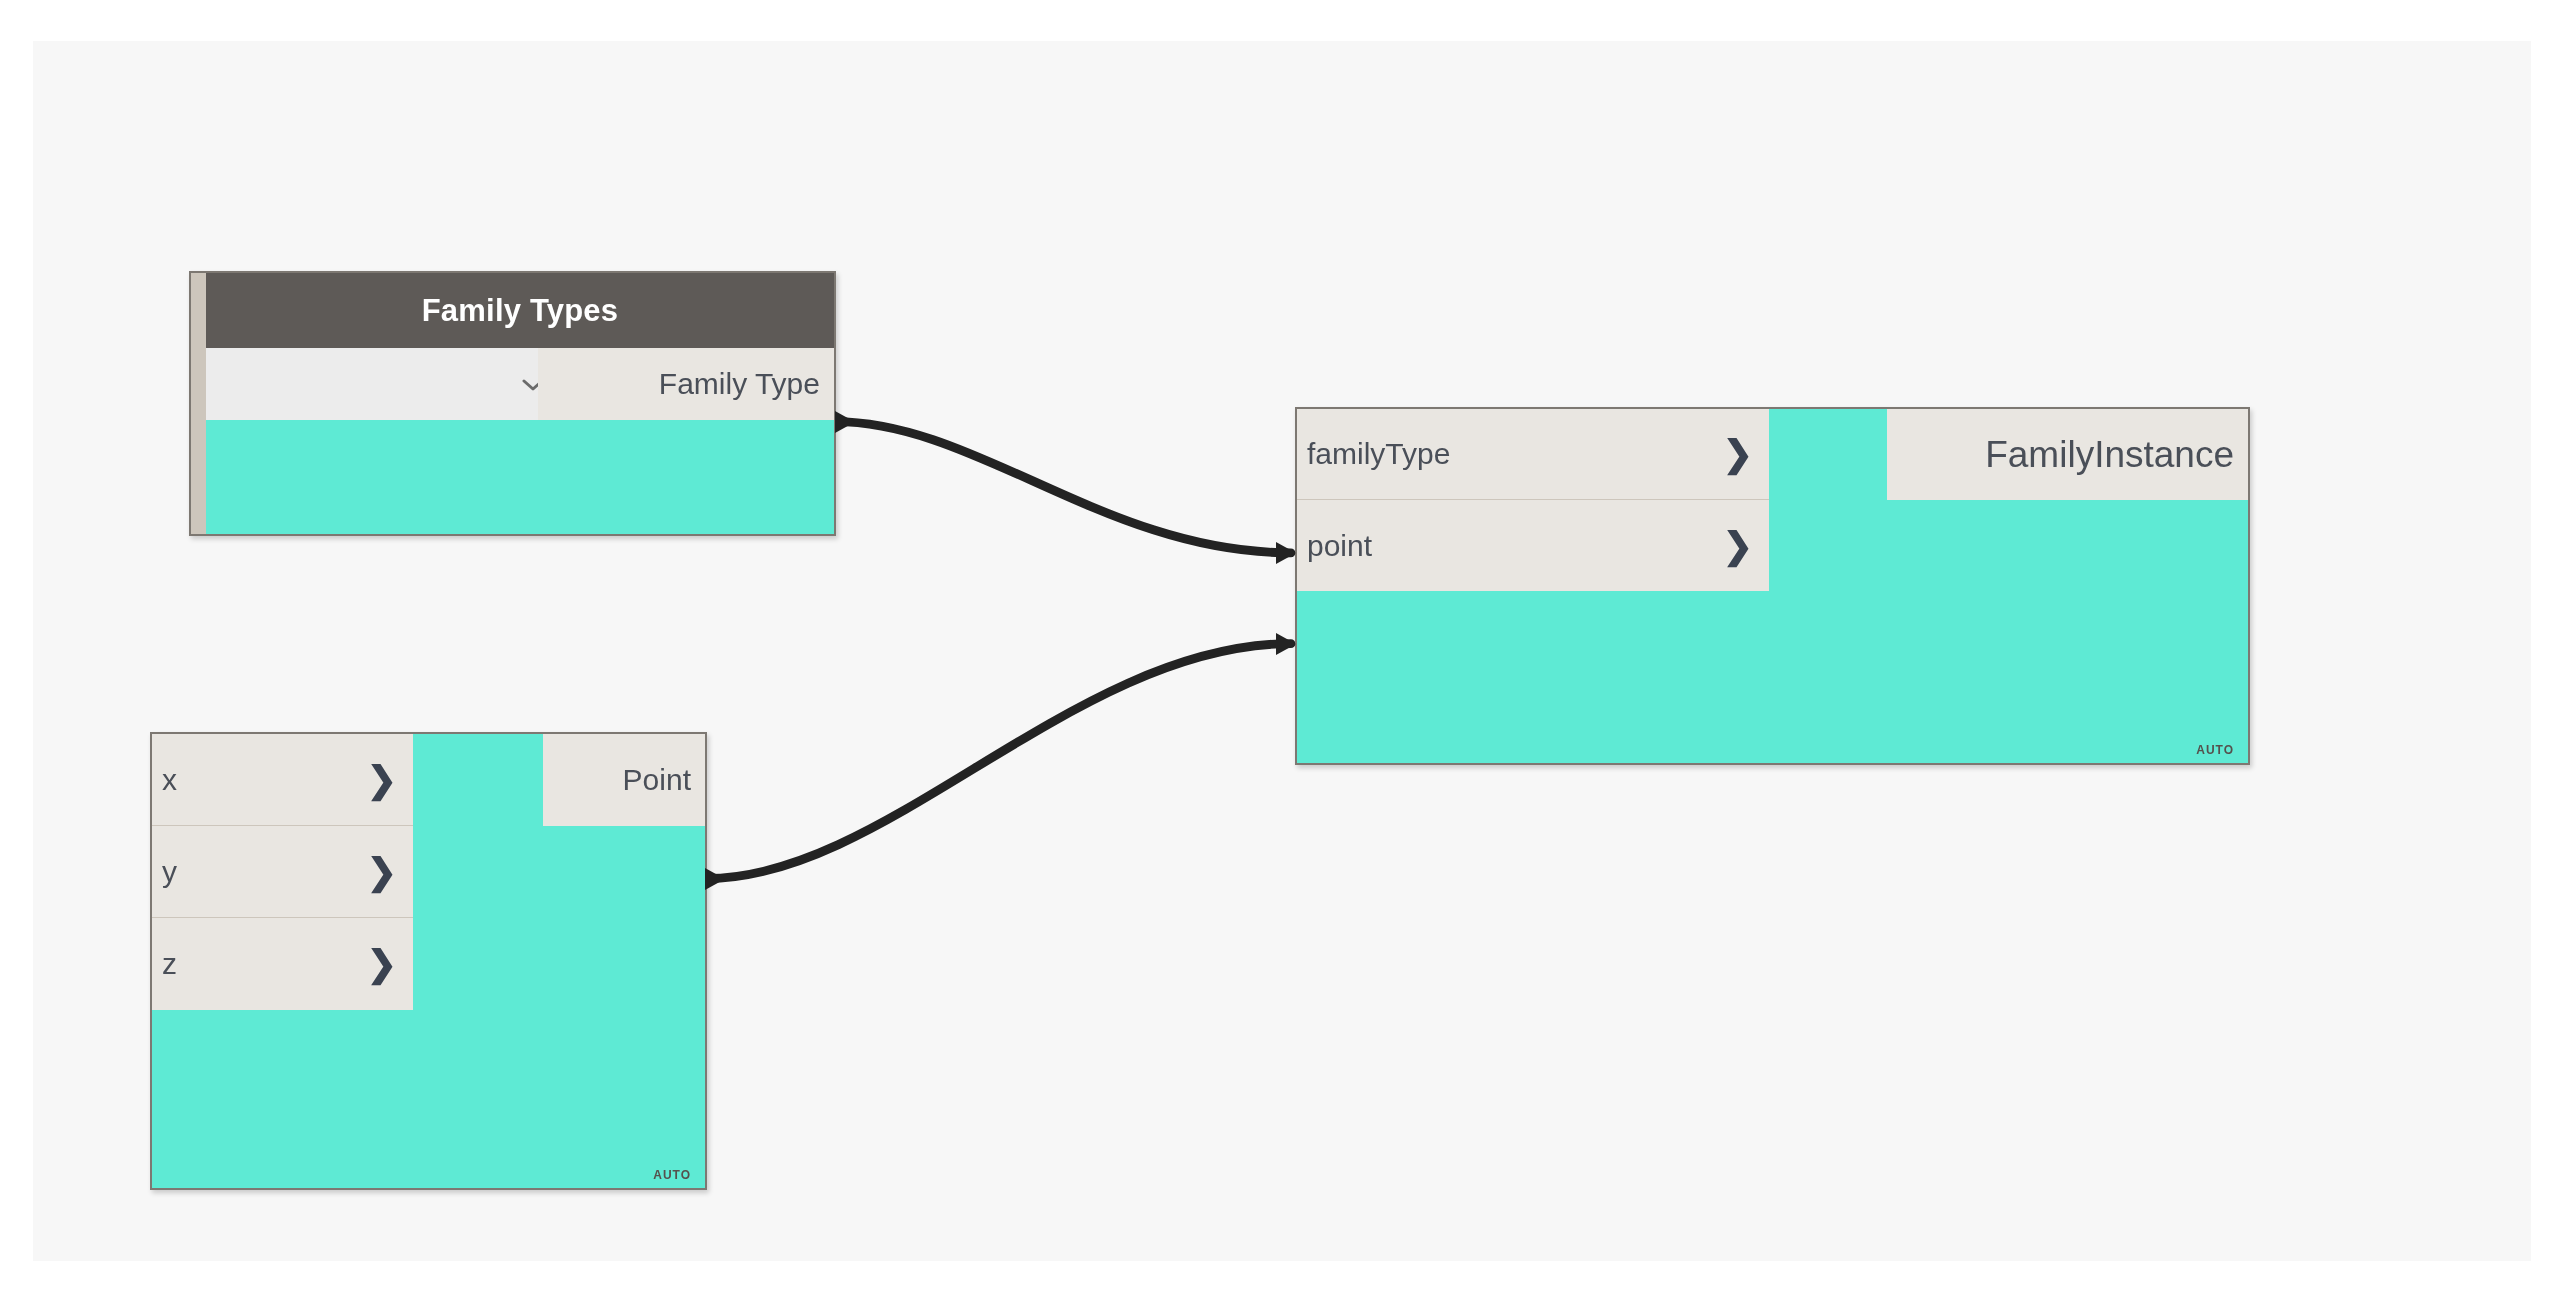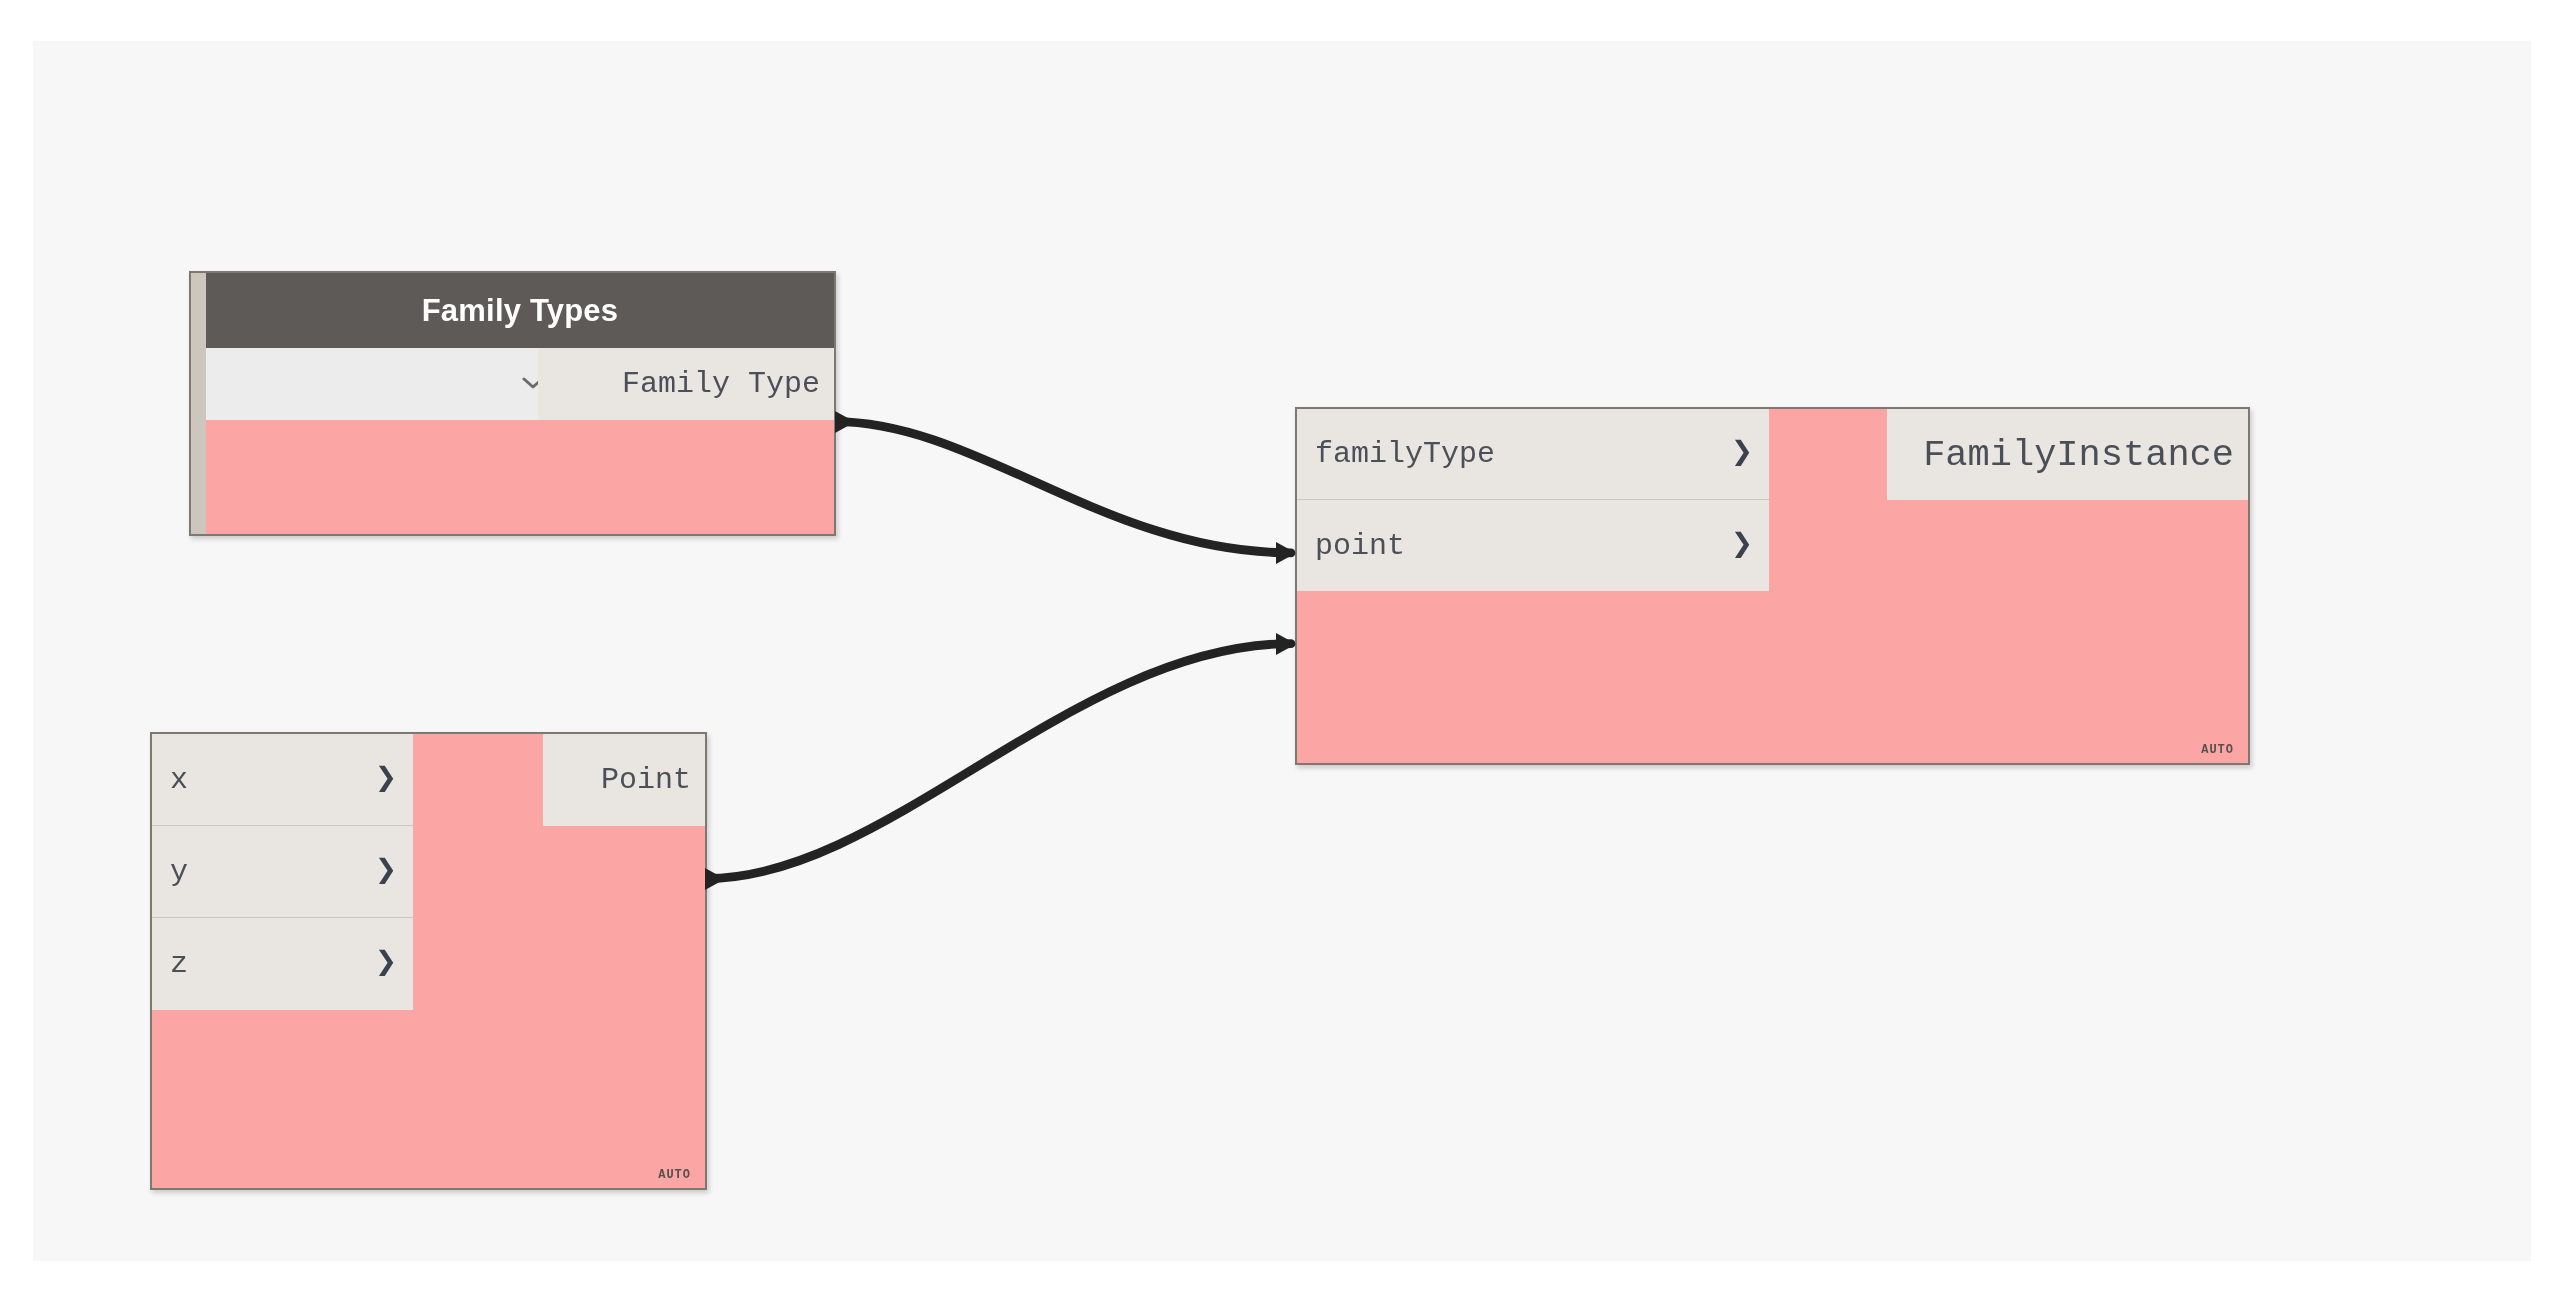--- a/index.html
+++ b/index.html
@@ -50,42 +50,41 @@
     letter-spacing: 0.2px;
     display: flex;
     align-items: center;
     justify-content: center;
     flex: 0 0 auto;
   }
 
   .node-body {
     position: relative;
     flex: 1 1 auto;
-    background: #fca5a5;
-    font-family: Liberation Mono, monospace;
+    background: #5eead4;
   }
 
   
   .in-col {
     position: absolute;
     left: 0;
     top: 0;
   }
 
   .in-row {
     background: #e9e6e1;
     display: flex;
     align-items: center;
     justify-content: space-between;
     color: #4a4f58;
     border-bottom: 1px solid #cdc6bc;
   }
   .in-row:last-child { border-bottom: none; }
 
-  .in-label { padding-left: 18px; white-space: nowrap; }
+  .in-label { padding-left: 10px; white-space: nowrap; }
 
   .chev {
     padding-right: 16px;
     font-weight: bold;
     color: #3a4250;
     font-size: 36px;
     line-height: 1;
   }
 
   .out-col {

